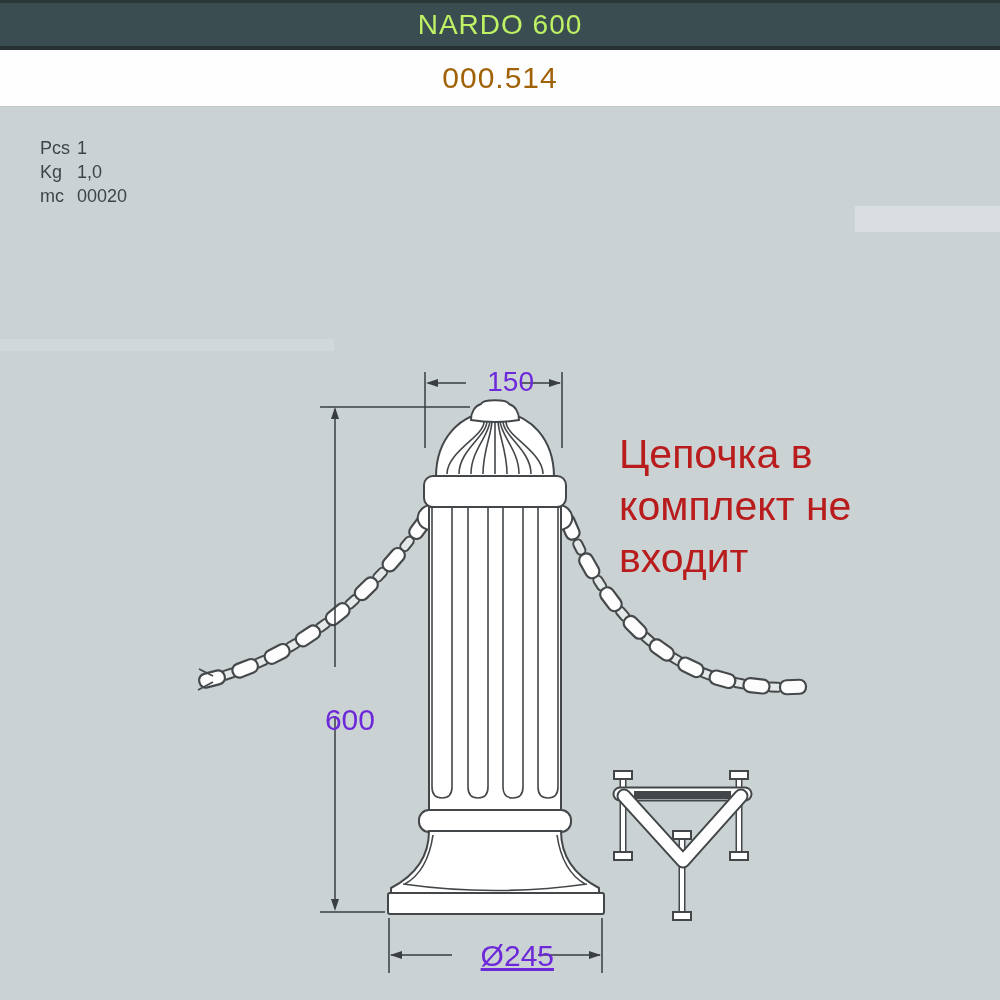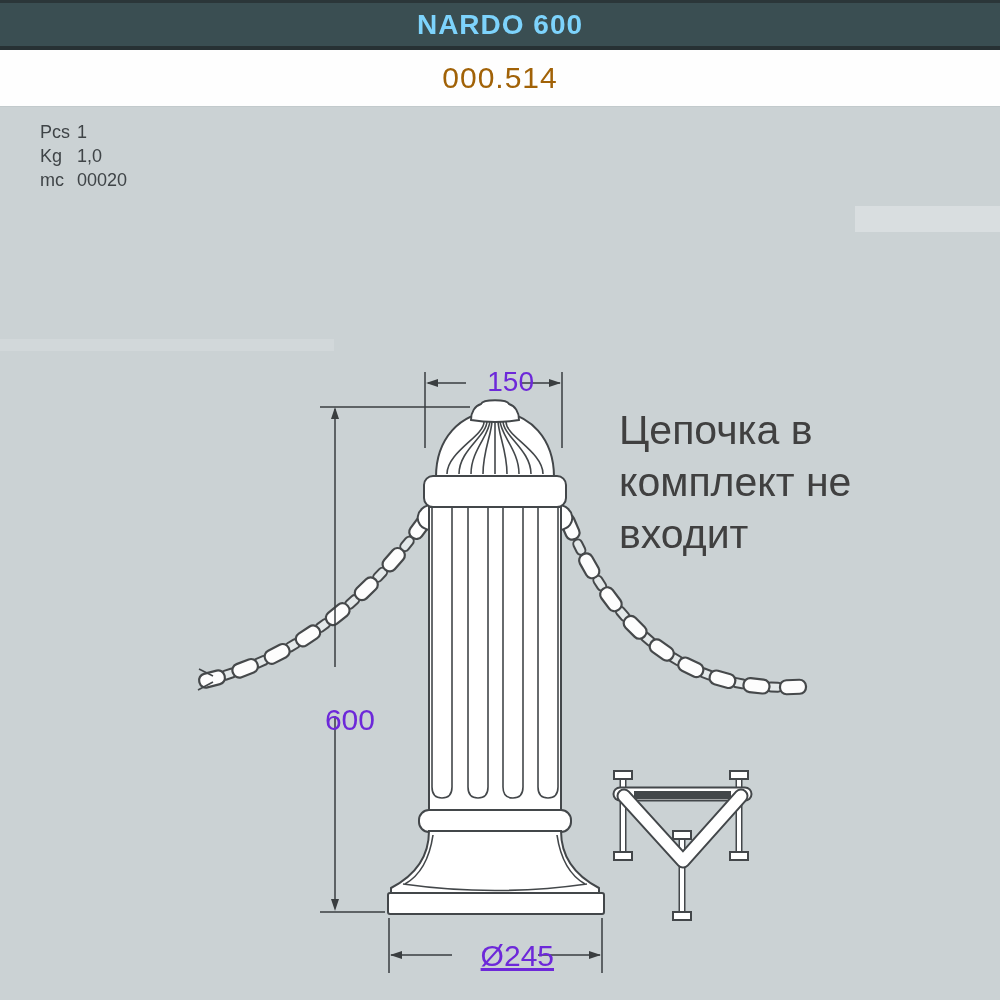--- a/index.html
+++ b/index.html
@@ -10,33 +10,33 @@
   }
   
   .header{
     position:absolute;left:0;top:0;width:1000px;height:43px;
     background:#3A4E52;
     border-top:3px solid #2B3639;
     border-bottom:4px solid #273134;
     display:flex;align-items:center;justify-content:center;
   }
   .header .title{
-    color:#7dd3fc;font-size:28px;font-weight:bold;letter-spacing:1px;
+    color:#bef264;font-size:28px;font-weight:normal;letter-spacing:1px;
   }
   .code-strip{
     position:absolute;left:0;top:50px;width:1000px;height:56px;
     background:#FEFEFE;border-bottom:1px solid #C2CACC;
     display:flex;align-items:center;justify-content:center;
   }
   .code-strip .code{
     color:#a16207;font-size:30px;letter-spacing:1px;
   }
   
   .specs{
-    position:absolute;left:40px;top:120px;color:#3F4447;font-size:18px;line-height:24px;
+    position:absolute;left:40px;top:136px;color:#3F4447;font-size:18px;line-height:24px;
   }
   .spec-row{display:flex;}
   .spec-label{width:37px;}
   
   .streak{position:absolute;background:rgba(255,255,255,0.28);}
   .streak.s1{left:855px;top:206px;width:145px;height:26px;}
   .streak.s2{left:0px;top:339px;width:334px;height:12px;opacity:.5;}
   
   svg.drawing{position:absolute;left:0;top:0;}
   .outline{fill:#FFFFFF;stroke:#43474A;stroke-width:2;}
@@ -52,22 +52,22 @@
   .bar-inner{stroke:#43474A;stroke-width:8;fill:none;stroke-linecap:butt;}
   
   .dim-label{
     position:absolute;color:#6d28d9;text-align:right;
   }
   .dim-150{left:454px;top:366px;width:80px;font-size:28px;}
   .dim-600{left:295px;top:672px;width:80px;font-size:30px;margin-top:31px;}
   .dim-245{left:434px;top:939px;width:120px;font-size:30px;text-decoration:underline;}
   
   .annotation{
-    position:absolute;left:619px;top:404px;width:290px;
-    color:#404040;font-size:41px;line-height:52px;
+    position:absolute;left:619px;top:428px;width:290px;
+    color:#b91c1c;font-size:41px;line-height:52px;
   }
 </style>
 </head>
 <body>
 
 <div class="page">
 
   <div class="header">
     <span class="title">NARDO 600</span>
   </div>

